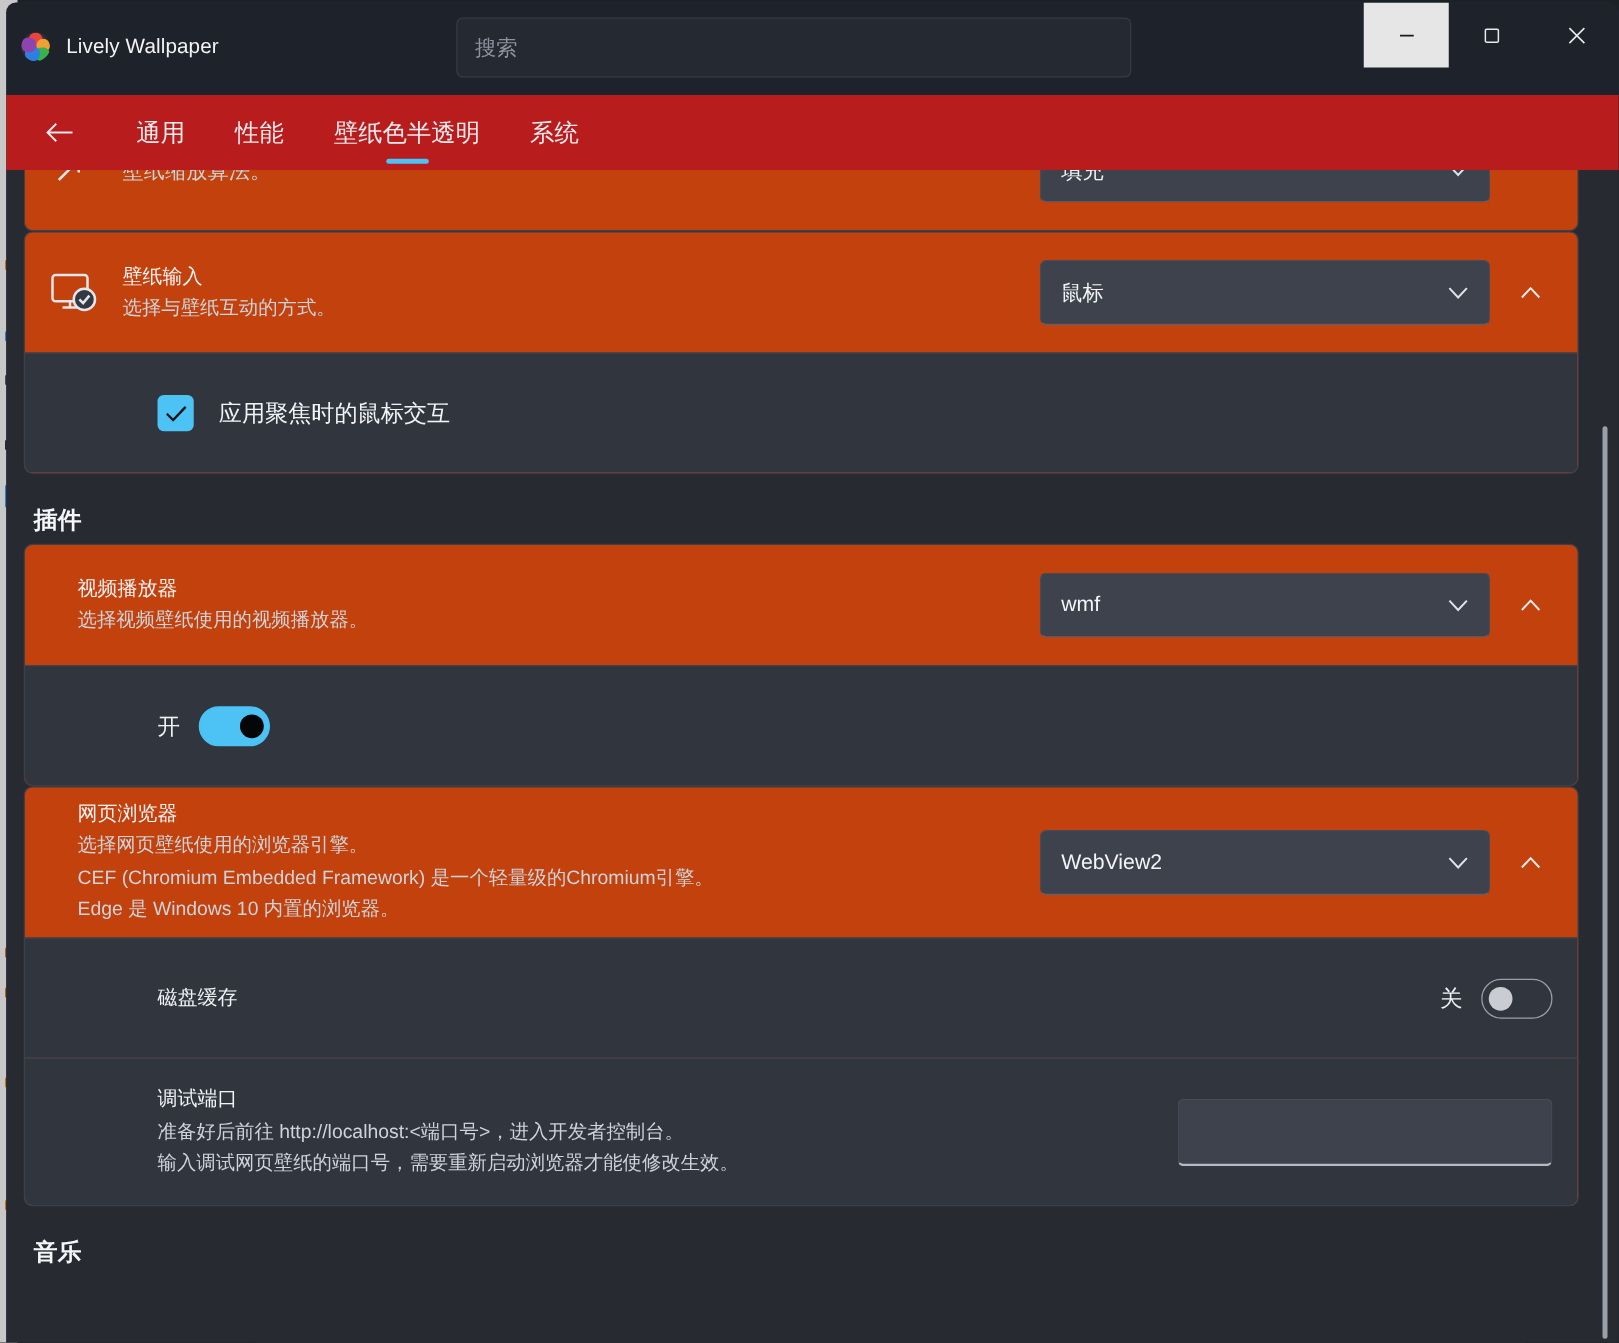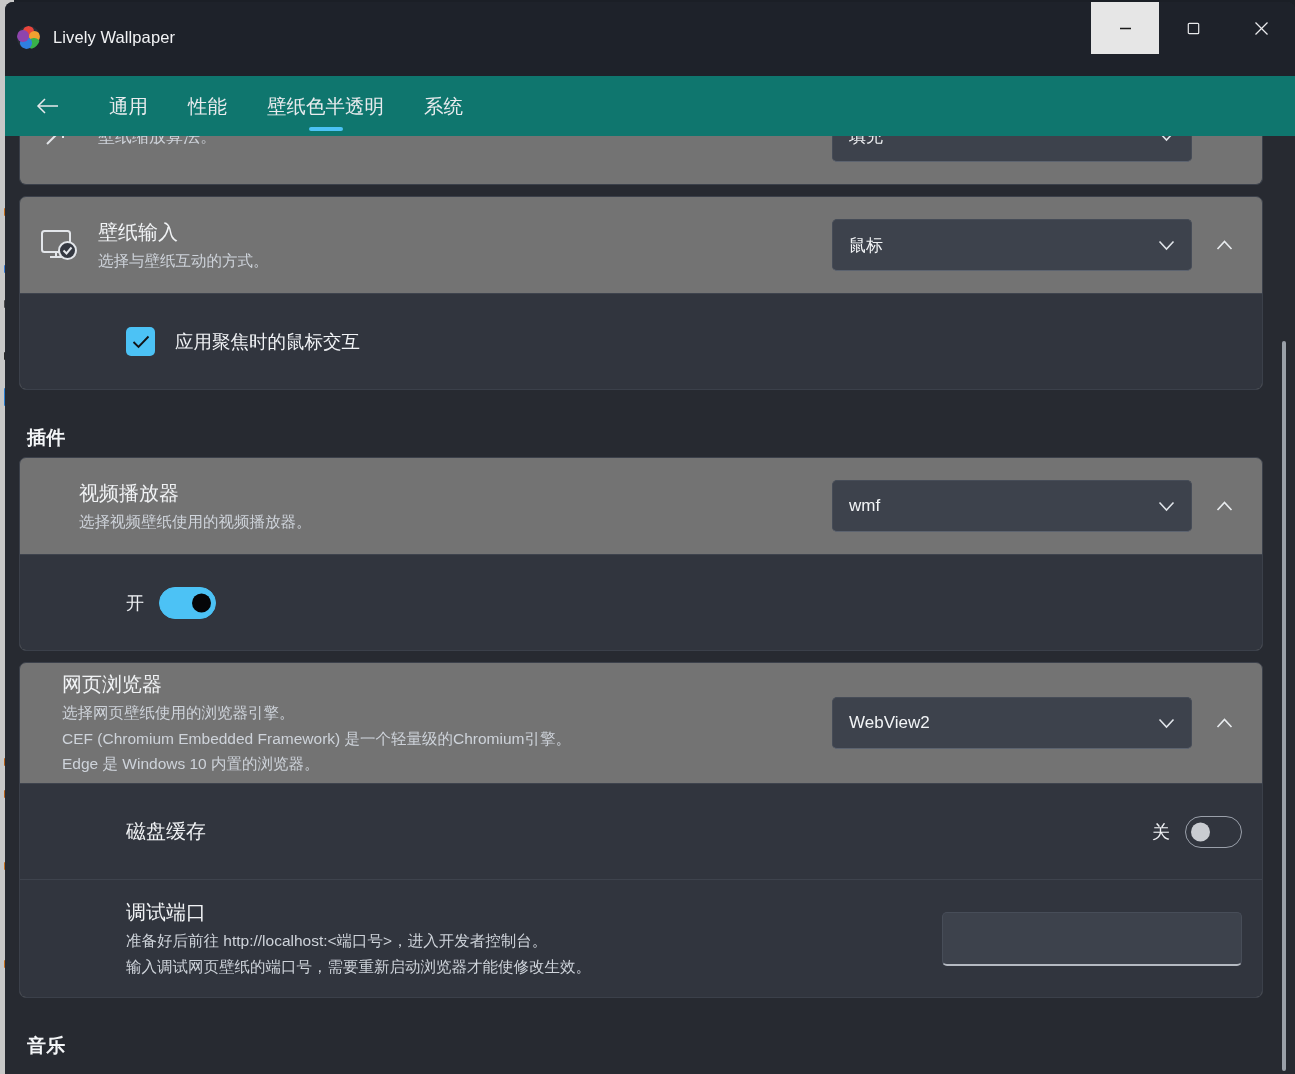--- a/index.html
+++ b/index.html
@@ -100,21 +100,21 @@
     justify-content: center;
     color: #e9eaec;
   }
   .win-btn.hover { background: #e6e6e6; color: #1b1b1b; }
   .win-btn svg { display: block; }
 
   
   #tabstrip {
     position: relative;
     height: 60px;
-    background: #0f766e;
+    background: #b91c1c;
     display: flex;
     align-items: center;
     padding-left: 24px;
     gap: 0;
   }
   #back-button {
     width: 38px; height: 38px;
     display: flex; align-items: center; justify-content: center;
     border-radius: 4px;
     color: #e8eaed;
@@ -145,24 +145,23 @@
   
   #content {
     position: relative;
     height: 938px;
     background: #272a31;
     overflow: hidden;
     padding: 0 32px 0 14px;
   }
 
   .card {
-    background: #737373;
+    background: #c2410c;
     border: 1px solid #3b404a;
     border-radius: 7px;
-    margin-bottom: 11px;
     overflow: hidden;
   }
   .card.clipped-top {
     border-radius: 0 0 7px 7px;
     border-top: none;
     margin-top: -48px;
   }
   .row {
     display: flex;
     align-items: center;
@@ -175,21 +174,21 @@
   .row-icon {
     width: 58px;
     flex: 0 0 58px;
     display: flex;
     align-items: center;
     justify-content: flex-start;
     color: #e3e6ea;
   }
   .row-text { flex: 1 1 auto; min-width: 0; padding-right: 16px; }
   .row-title {
-    font-size: 20px;
+    font-size: 16px;
     color: #f1f3f5;
     line-height: 1.45;
   }
   .row-desc {
     font-size: 15.5px;
     color: #ced3da;
     line-height: 1.52;
     margin-top: 2px;
   }
   .row-right {
@@ -321,20 +320,23 @@
       <div id="app-logo">
         <i style="background:#e8453c;left:24%;top:2%;"></i>
         <i style="background:#f0a030;left:52%;top:20%;"></i>
         <i style="background:#38b24a;left:48%;top:52%;"></i>
         <i style="background:#2f7fe0;left:14%;top:48%;"></i>
         <i style="background:#8e44ad;left:0%;top:18%;"></i>
       </div>
       <div id="app-title">Lively Wallpaper</div>
     </div>
 
+    <div id="search-box">
+      <span class="ph">搜索</span>
+    </div>
 
     <div id="win-controls">
       <div class="win-btn hover">
         <svg width="13" height="13" viewBox="0 0 13 13" aria-hidden="true">
           <line x1="1" y1="6.5" x2="12" y2="6.5" stroke="currentColor" stroke-width="1.3"></line>
         </svg>
       </div>
       <div class="win-btn">
         <svg width="13" height="13" viewBox="0 0 13 13" aria-hidden="true">
           <rect x="1.3" y="1.3" width="10.4" height="10.4" fill="none" stroke="currentColor" stroke-width="1.2" rx="1"></rect>
@@ -438,21 +440,21 @@
             </svg>
           </div>
           <div class="cbox-label">应用聚焦时的鼠标交互</div>
         </div>
       </div>
     </div>
 
     <div class="section-header">插件</div>
 
     <div class="card">
-      <div class="row" style="padding-left:59px;">
+      <div class="row" style="padding-left:42px;">
         <div class="row-text">
           <div class="row-title">视频播放器</div>
           <div class="row-desc">选择视频壁纸使用的视频播放器。</div>
         </div>
         <div class="row-right">
           <div class="combo">
             <span>wmf</span>
             <svg class="chev" width="17" height="11" viewBox="0 0 17 11" aria-hidden="true">
               <polyline points="1.5,1.5 8.5,9 15.5,1.5" fill="none" stroke="currentColor" stroke-width="1.6"></polyline>
             </svg>

